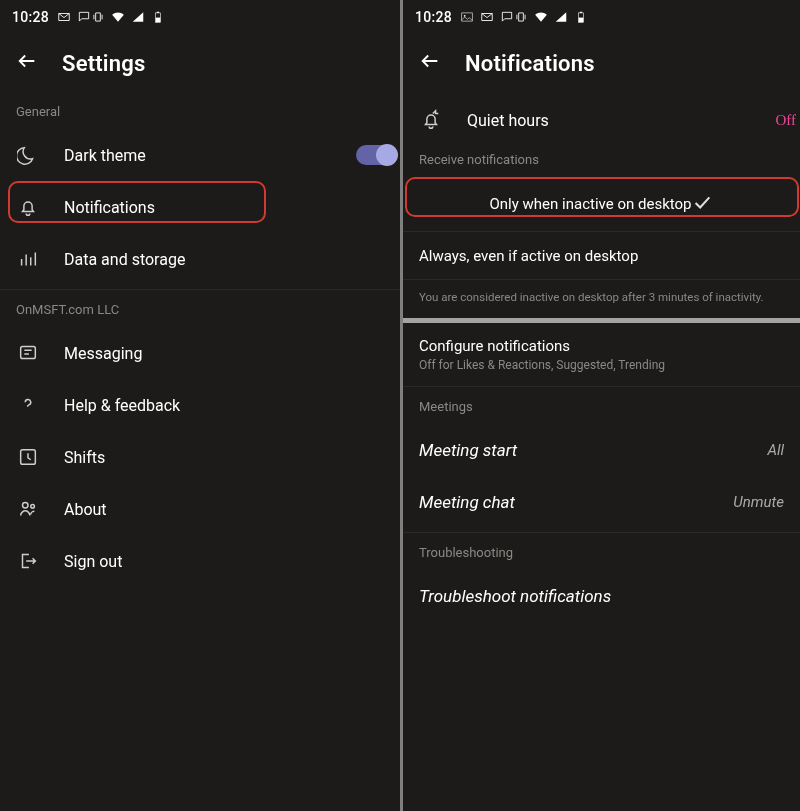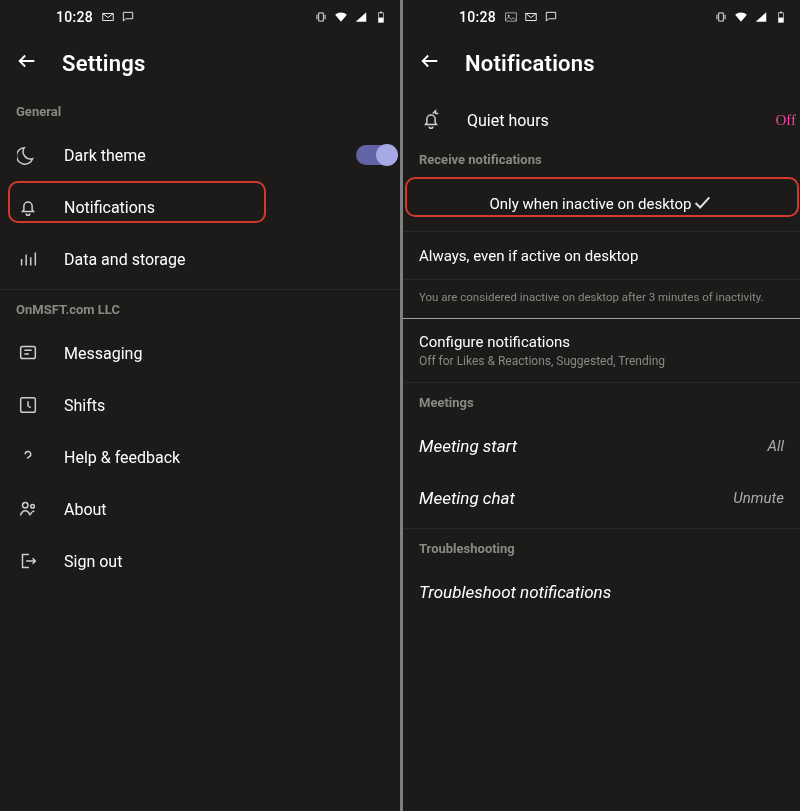--- a/index.html
+++ b/index.html
@@ -1,34 +1,34 @@
 <!DOCTYPE html>
 <html><head>
   <meta charset="utf-8">
   <style>
     * { margin:0; padding:0; box-sizing:border-box; font-family: -apple-system, Roboto, "Segoe UI", Arial, sans-serif; }
     body { background:#3a3a3a; width:800px; height:811px; display:flex; }
     .phone { width:400px; height:811px; background:#1c1b1a; color:#fff; display:flex; flex-direction:column; }
     .phone + .phone { border-left:3px solid #7f7f7f; }
 
     
-    .status-bar { display:flex; align-items:center; justify-content:space-between; padding:6px 12px 4px 12px; height:32px; font-size:14px;margin-left:44px; }
+    .status-bar { display:flex; align-items:center; padding:6px 12px 4px 12px; height:32px; font-size:14px; }
     .status-left { display:flex; align-items:center; gap:8px; }
     .status-icons-left, .status-icons-right { display:flex; align-items:center; gap:6px; }
     .mini-icon { width:14px; height:14px; display:inline-flex; align-items:center; justify-content:center; }
     .mini-icon svg { width:14px; height:14px; fill:#fff; }
     .clock { font-weight:500; letter-spacing:0.3px; }
 
     
     .app-bar { display:flex; align-items:center; gap:24px; padding:18px 16px 20px 16px; }
     .back-btn svg { width:22px; height:22px; stroke:#fff; stroke-width:2; fill:none; }
     .app-title { font-size:22px; font-weight:600; letter-spacing:0.2px; }
 
     
-    .section-header { color:#8a8884; font-size:13px; padding:8px 16px 10px 16px;font-weight:bold; }
+    .section-header { color:#8a8884; font-size:13px; padding:8px 16px 10px 16px; }
 
     
     .row { display:flex; align-items:center; padding:12px 4px 12px 16px; min-height:48px; gap:24px; position:relative; }
     .row.tall { min-height:52px; }
     .row .ico { width:24px; height:24px; display:flex; align-items:center; justify-content:center; }
     .row .ico svg { width:22px; height:22px; stroke:#cfcfcf; fill:none; stroke-width:1.6; }
     .row .label { font-size:16px; color:#fff; flex:1; }
     .row .trailing { color:#ec4899; font-size:15px;font-family:Liberation Serif, serif; }
 
     .divider { height:1px; background:#2a2928; margin:4px 0; }
@@ -39,21 +39,21 @@
 
     
     .red-outline { position:absolute; border:2px solid #d13a2f; border-radius:10px; pointer-events:none; }
     .red-outline.left { left:8px; top:181px; width:258px; height:42px; }
     .red-outline.right { left:2px; top:177px; width:394px; height:40px; }
 
     
     .block { padding:14px 16px; border-bottom:1px solid #2a2928; }
     .block .primary { font-size:15px; color:#fff; }
     .block .small { font-size:12px; color:#8a8884; margin-top:3px; }
-    .note { font-size:11.5px; color:#8a8884; padding:10px 10px 14px 16px; border-bottom:1px solid #a3a3a3; }
+    .note { font-size:11.5px; color:#8a8884; padding:10px 10px 14px 16px; border-bottom:5px solid #a3a3a3; }
 
     .check svg { width:22px; height:22px; stroke:#e0e0e0; stroke-width:2.2; fill:none; }
 
     .row-line { display:flex; align-items:center; justify-content:space-between; padding:16px 16px;font-style:italic; }
     .row-line .lbl { font-size:17px; color:#fff; }
     .row-line .val { font-size:15px; color:#aaa; }
 
     .right-wrap { position:relative; }
 
     
@@ -155,34 +155,34 @@
           <rect x="4" y="5" width="16" height="13" rx="2"></rect>
           <path d="M8 9h8M8 13h5"></path>
         </svg>
     </span>
     <span class="label">Messaging</span>
   </div>
 
   <div class="row tall">
     <span class="ico">
       <svg viewBox="0 0 24 24">
+          <path d="M9 9a3 3 0 1 1 4 2.8c-1 .5-1.5 1.2-1.5 2.2M12 18h.01"></path>
+        </svg>
+    </span>
+    <span class="label">Help &amp; feedback</span>
+  </div>
+
+  <div class="row tall">
+    <span class="ico">
+      <svg viewBox="0 0 24 24">
           <rect x="4" y="4" width="16" height="16" rx="2"></rect>
           <path d="M12 8v5l3 2"></path>
         </svg>
     </span>
     <span class="label">Shifts</span>
-  </div>
-
-  <div class="row tall">
-    <span class="ico">
-      <svg viewBox="0 0 24 24">
-          <path d="M9 9a3 3 0 1 1 4 2.8c-1 .5-1.5 1.2-1.5 2.2M12 18h.01"></path>
-        </svg>
-    </span>
-    <span class="label">Help &amp; feedback</span>
   </div>
 
   <div class="row tall">
     <span class="ico">
       <svg viewBox="0 0 24 24">
           <circle cx="9" cy="8" r="3"></circle>
           <circle cx="17" cy="9" r="2"></circle>
           <path d="M4 19c0-3 3-5 5-5s5 2 5 5M15 18c0-2 2-3.5 4-3.5"></path>
         </svg>
     </span>

